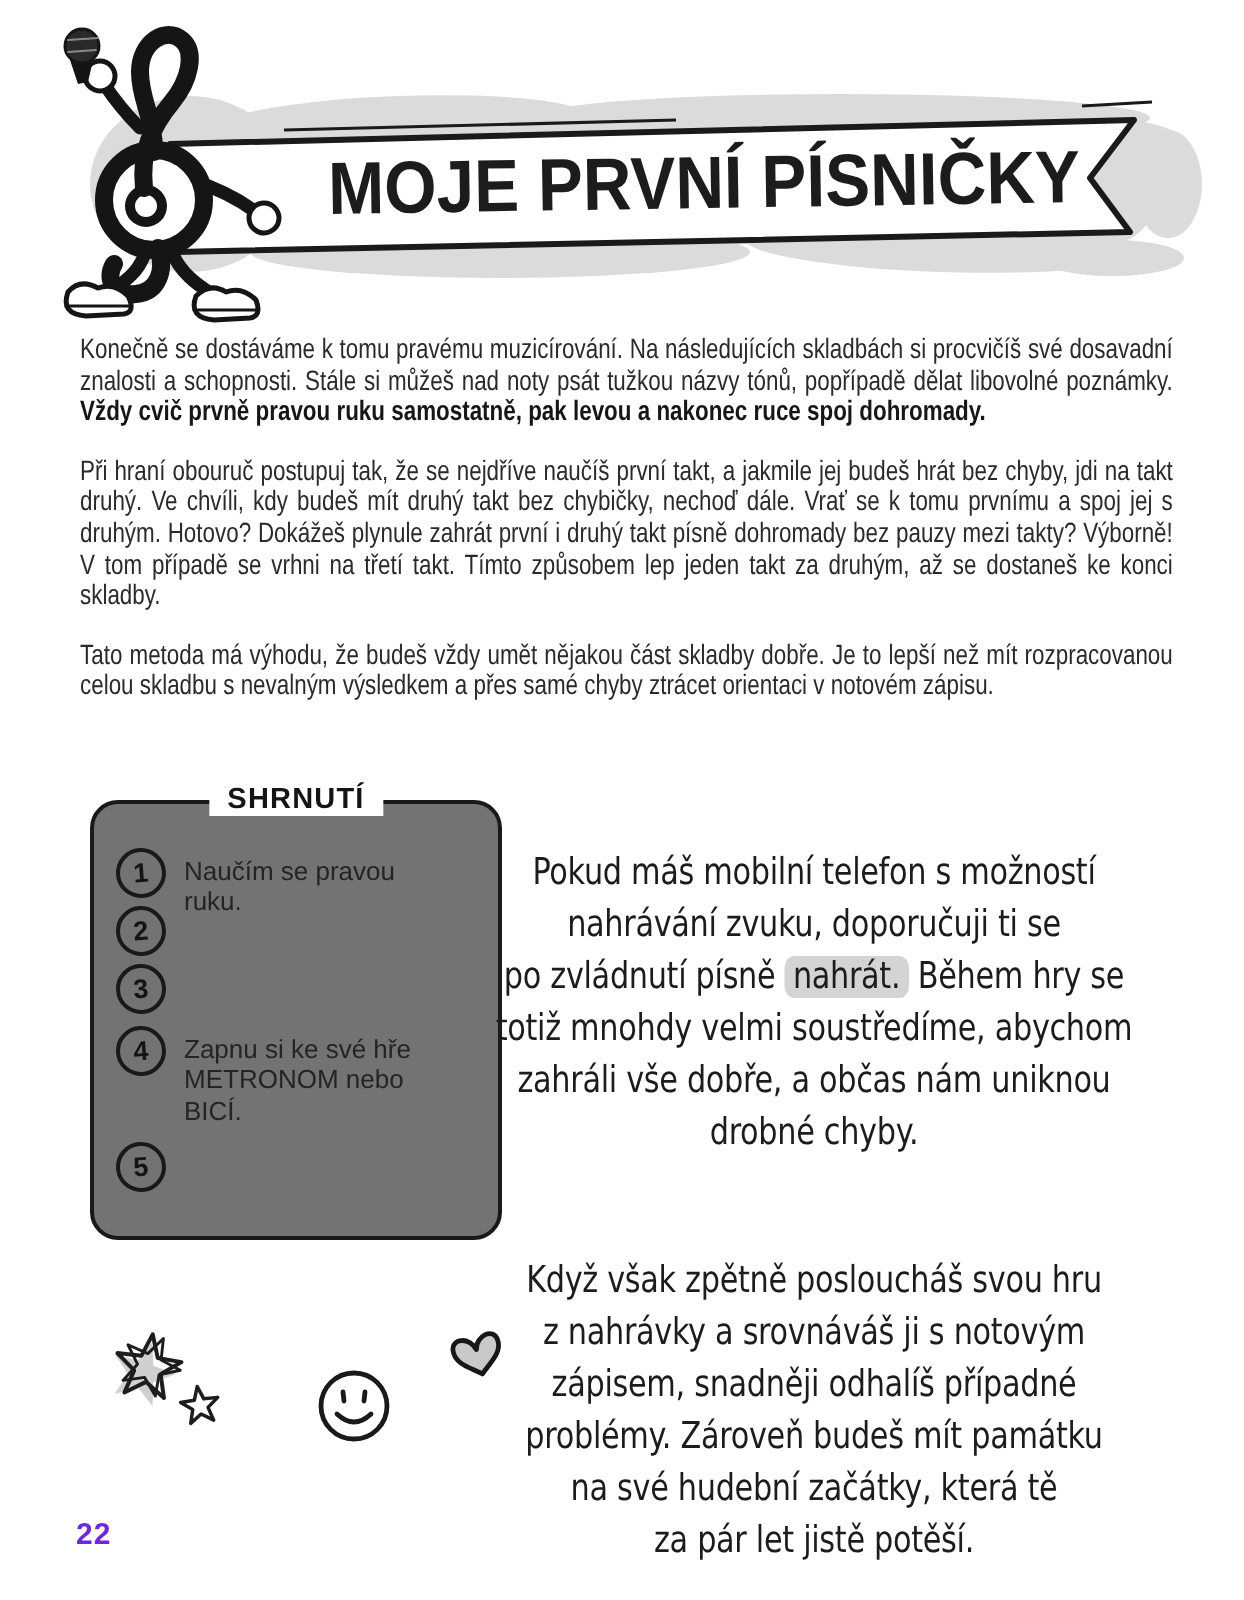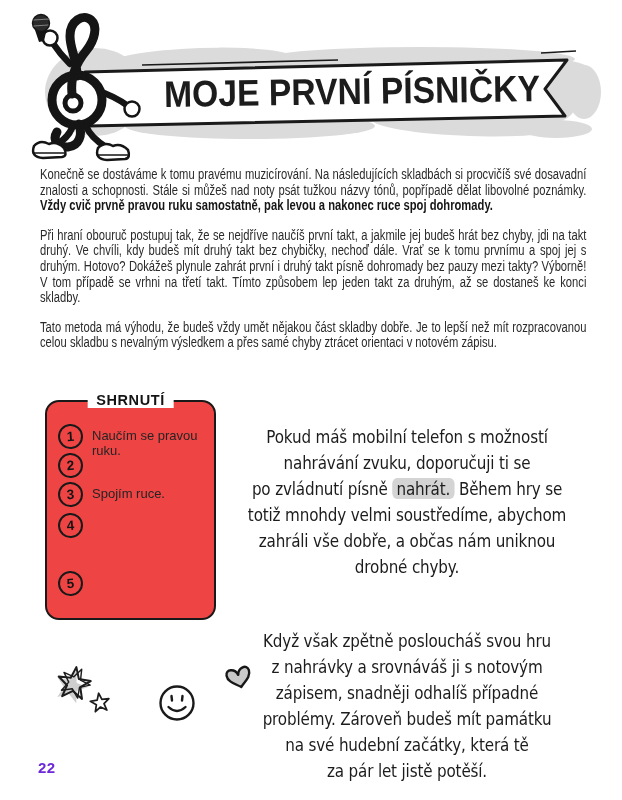--- a/index.html
+++ b/index.html
@@ -15,22 +15,22 @@
     position:absolute;left:40px;top:167px;width:683px;
     transform:scaleX(0.8);transform-origin:0 0;
   }
   .para{
     margin:0 0 14px 0;font-size:14px;line-height:15.6px;
     text-align:justify;color:#2a2a2a;
   }
   .para b{color:#161616;}
   
   .summary-box{
-    position:absolute;left:45px;top:400px;width:171px;height:220px;
-    border:2.5px solid #191919;border-radius:14px;background:#ef4444;
+    position:absolute;left:45px;top:400px;width:206px;height:220px;
+    border:2.5px solid #191919;border-radius:14px;background:#737373;
     box-sizing:border-box;
     text-decoration:underline;
   }
   .box-title{
     position:absolute;top:-10px;left:50%;transform:translateX(-50%);
     background:#fff;padding:0 9px;font-size:14.5px;font-weight:bold;
     letter-spacing:0.6px;white-space:nowrap;color:#141414;
   }
   .srow{position:absolute;left:11px;display:flex;gap:9px;align-items:flex-start;}
   .srow.r1{top:22px;} .srow.r2{top:51px;} .srow.r3{top:80px;}
@@ -133,24 +133,26 @@
 
     <div class="srow r1">
       <span class="circ">1</span>
       <span class="txt">Naučím se pravou ruku.</span>
     </div>
     <div class="srow r2">
       <span class="circ">2</span>
     </div>
     <div class="srow r3">
       <span class="circ">3</span>
-      <span class="txt">Spojím ruce.</span>
     </div>
     <div class="srow r4">
       <span class="circ">4</span>
+      <span class="txt">Zapnu si ke své hře
+METRONOM nebo
+BICÍ.</span>
     </div>
     <div class="srow r5">
       <span class="circ">5</span>
     </div>
   </div>
 
   <div class="notes">
     <div class="note1"><span>Pokud máš mobilní telefon s možností
 nahrávání zvuku, doporučuji ti se
 po zvládnutí písně </span><span class="hl">nahrát.</span><span> Během hry se

